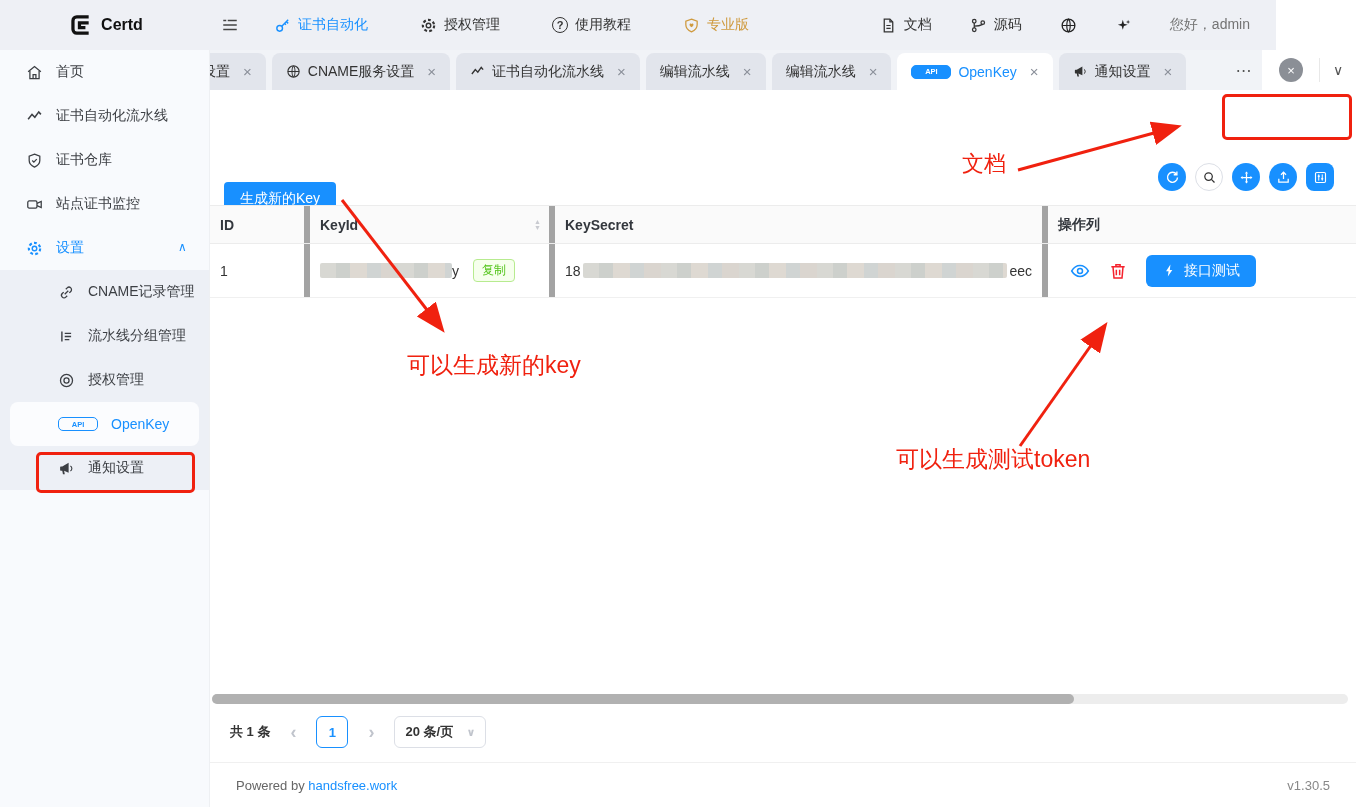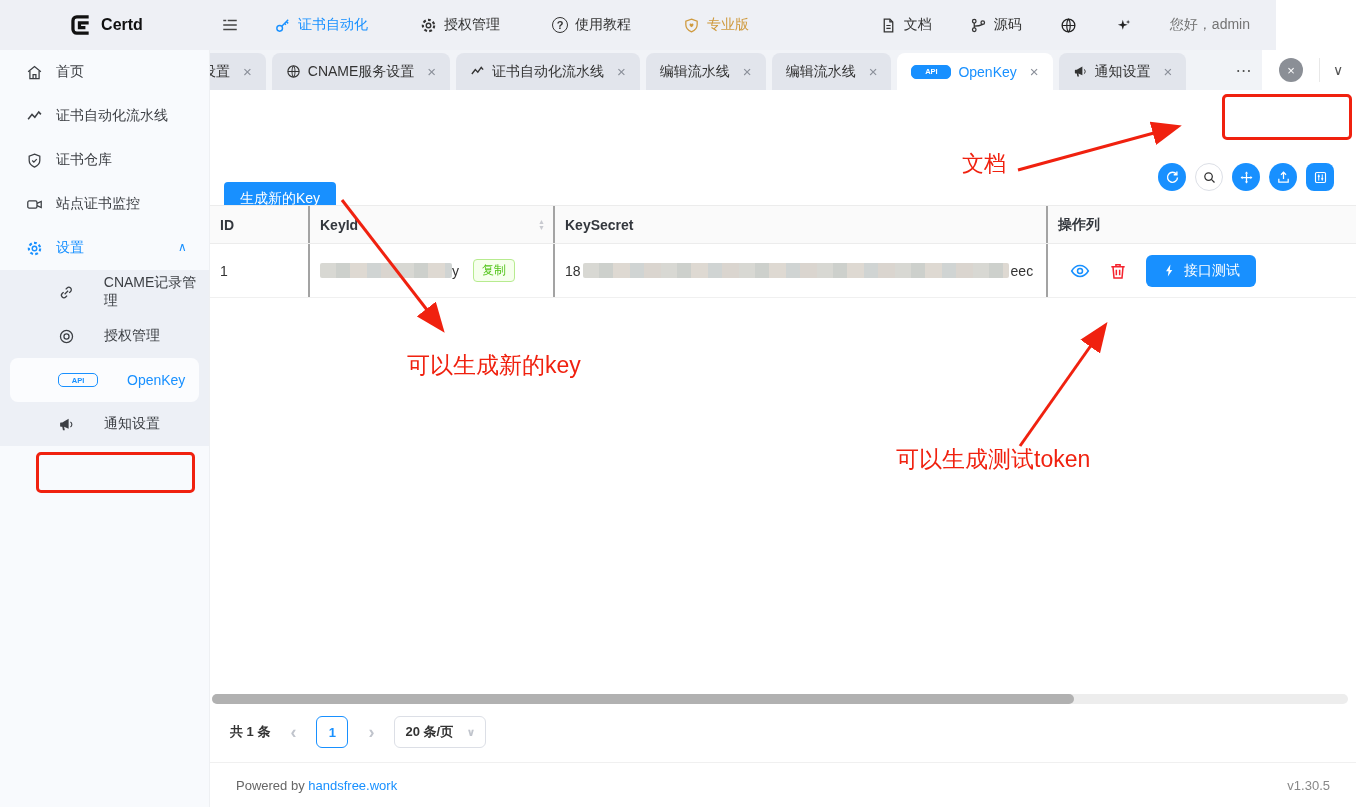--- a/index.html
+++ b/index.html
@@ -37,21 +37,21 @@
   .tab-panel .divider { width:1px; height:24px; background:#e8e8e8; margin-left:16px; }
   .tab-chevron { flex:1; text-align:center; color:#555; font-size:14px; cursor:pointer; }
 
   
   .sidebar { position:absolute; left:0; top:50px; width:210px; bottom:0; background:#f8fafd; border-right:1px solid #eef0f3; z-index:3; }
   .side-item { height:44px; display:flex; align-items:center; gap:13px; padding-left:26px; color:#3c3f44; cursor:pointer; position:relative; }
   .side-item svg { width:17px; height:17px; flex:0 0 auto; }
   .side-item.active { color:#1890ff; }
   .side-item .chev { position:absolute; right:22px; color:#1890ff; font-size:12px; transform:rotate(180deg); }
   .submenu { background:#edf0f6; padding:0; }
-  .sub-item { height:44px; display:flex; align-items:center; gap:29px; padding-left:58px; color:#3c3f44; cursor:pointer; }
+  .sub-item { height:44px; display:flex; align-items:center; gap:13px; padding-left:58px; color:#3c3f44; cursor:pointer; }
   .sub-item svg { width:17px; height:17px; }
   .sub-item.selected { background:#fbfcfe; border-radius:8px; margin:0 10px; padding-left:48px; color:#1890ff; }
   .api-badge { display:inline-flex; align-items:center; justify-content:center; border:1.5px solid #1890ff; color:#1890ff; border-radius:5px; font-size:7.5px; font-weight:bold; width:40px; height:14px; letter-spacing:0; }
   .api-badge.filled { background:#1890ff; color:#fff; border-color:#1890ff; }
 
   
   .content { position:absolute; left:210px; top:90px; right:0; bottom:0; background:#fff; }
   .page-header { position:absolute; left:0; top:0; right:0; height:56px; border-bottom:1px solid #f0f0f0; display:flex; align-items:center; }
   .page-title { font-size:16px; font-weight:bold; color:#2b2f33; margin-left:30px; }
   .doc-link { position:absolute; right:26px; color:#1890ff; font-size:14px; cursor:pointer; }
@@ -59,21 +59,21 @@
   .tool-icons { position:absolute; top:73px; right:22px; display:flex; gap:9px; align-items:center; }
   .icirc { width:28px; height:28px; border-radius:50%; background:#1890ff; display:flex; align-items:center; justify-content:center; cursor:pointer; }
   .icirc svg { width:15px; height:15px; }
   .icirc.white { background:#fff; border:1px solid #dcdfe6; }
   .icirc.square { border-radius:8px; }
 
   
   .table { position:absolute; left:0; top:115px; right:0; border-top:1px solid #ececec; }
   .thead { display:flex; height:38px; background:#fafafa; border-bottom:1px solid #ececec; font-weight:bold; color:#33373d; }
   .trow { display:flex; height:54px; background:#fff; border-bottom:1px solid #f0f0f0; align-items:center; }
-  .cell { display:flex; align-items:center; padding:0 10px; height:100%; border-right:2px solid #a3a3a3; }
+  .cell { display:flex; align-items:center; padding:0 10px; height:100%; border-right:6px solid #a3a3a3; }
   .cell:last-child { border-right:none; }
   .c-id { width:100px; }
   .c-keyid { width:245px; position:relative; }
   .c-secret { width:493px; }
   .c-ops { flex:1; }
   .sort { position:absolute; right:8px; display:flex; flex-direction:column; line-height:6px; font-size:7px; color:#c8cad0; }
   .mosaic { height:15px; border-radius:2px; background:repeating-linear-gradient(90deg,#d8d8d3 0 16px,#cdd0cc 16px 30px,#ded9d2 30px 47px,#d0d4d3 47px 61px,#dad5cf 61px 78px); display:inline-block; }
   .copy-tag { margin-left:14px; font-size:12px; color:#52c41a; border:1px solid #b7eb8f; background:#f6ffed; border-radius:4px; padding:2px 8px; cursor:pointer; }
   .op-icons { display:flex; align-items:center; gap:18px; padding-left:12px; }
   .op-icons svg { width:20px; height:20px; cursor:pointer; }
@@ -275,20 +275,27 @@
       <span class="chev">∨</span>
     </div>
     <div class="submenu">
       <div class="sub-item">
         <svg viewBox="0 0 24 24">
             <path d="M9.5 14.5l5-5" stroke="#3c3f44" stroke-width="1.8"></path>
             <path d="M11 7.5l2-2a3.5 3.5 0 0 1 5 5l-2 2" fill="none" stroke="#3c3f44" stroke-width="1.8"></path>
             <path d="M13 16.5l-2 2a3.5 3.5 0 0 1-5-5l2-2" fill="none" stroke="#3c3f44" stroke-width="1.8"></path>
           </svg>
         <span>CNAME记录管理</span>
+      </div>
+      <div class="sub-item">
+        <svg viewBox="0 0 24 24">
+            <path d="M5.5 5v14" stroke="#3c3f44" stroke-width="2"></path>
+            <path d="M9.5 7.5h9M9.5 12h9M9.5 16.5h6.5" stroke="#3c3f44" stroke-width="1.8"></path>
+          </svg>
+        <span>流水线分组管理</span>
       </div>
       <div class="sub-item">
         <svg viewBox="0 0 24 24">
             <circle cx="12" cy="12" r="8.5" fill="none" stroke="#3c3f44" stroke-width="1.8"></circle>
             <circle cx="12" cy="12" r="3.6" fill="none" stroke="#3c3f44" stroke-width="1.8"></circle>
           </svg>
         <span>授权管理</span>
       </div>
       <div class="sub-item selected">
         <span class="api-badge">API</span>

